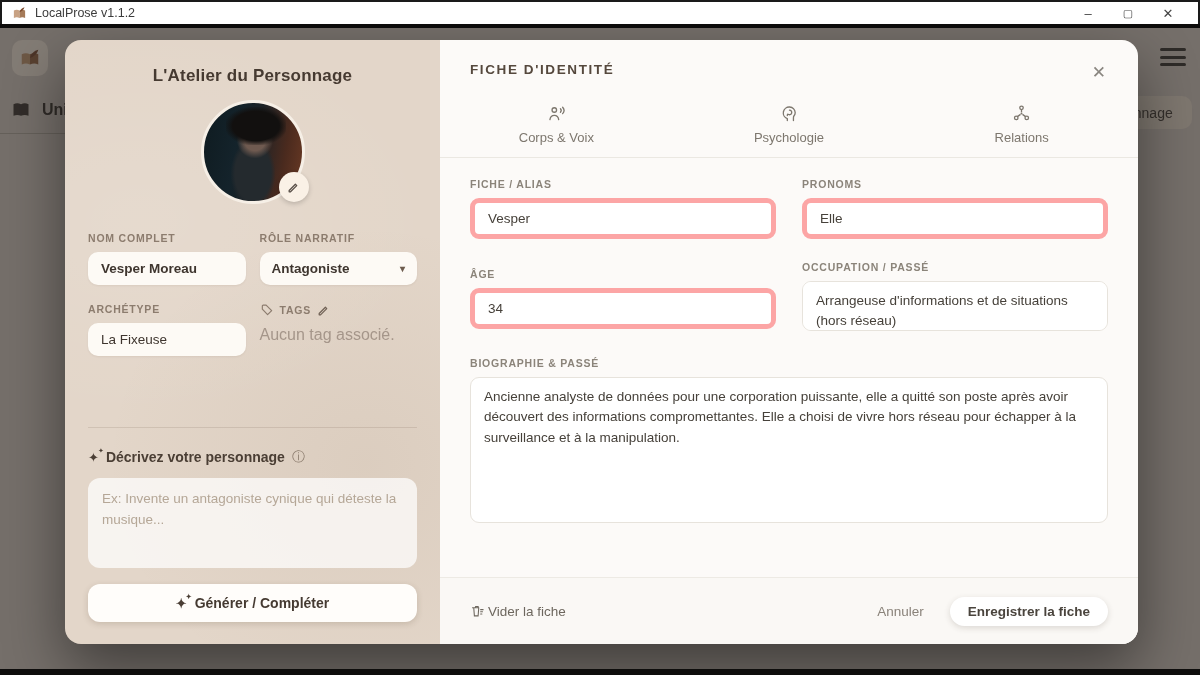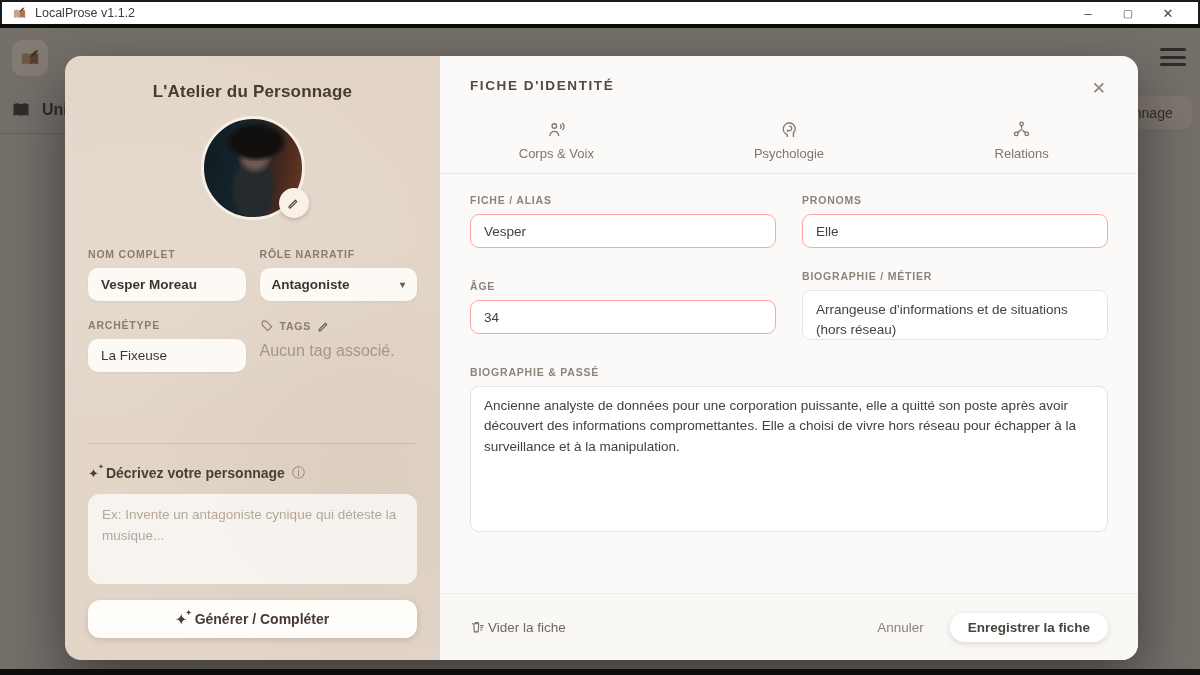--- a/index.html
+++ b/index.html
@@ -41,21 +41,21 @@
     position:absolute; top:68px; right:8px; width:74px; height:33px;
     background:#ded2c4; border-radius:10px; display:flex; align-items:center;
     font-size:14px; color:#3a342e; padding-left:8px;
   }
   .dim { position:absolute; inset:0; background:rgba(47,44,41,0.55); }
 
   .bottom-band { position:absolute; bottom:0; left:0; width:1200px; height:6px; background:#0e0d0c; z-index:60; }
 
   
   .modal {
-    position:absolute; top:56px; left:65px; width:1073px; height:604px;
+    position:absolute; top:40px; left:65px; width:1073px; height:604px;
     border-radius:16px; display:flex; overflow:hidden; z-index:40;
     box-shadow:0 24px 60px rgba(0,0,0,0.45);
   }
 
   
   .workshop {
     width:375px; flex:0 0 375px; background:#e3d6c9;
     background-image:radial-gradient(ellipse 300px 200px at 20% 30%, rgba(255,255,255,0.10), transparent),
                      radial-gradient(ellipse 260px 240px at 80% 70%, rgba(120,90,60,0.07), transparent);
     display:flex; flex-direction:column; padding:26px 23px 22px;
@@ -124,21 +124,21 @@
   .tab.active { color:#5b4938; }
   .tab.active .tab-label { font-weight:700; color:#554637; }
   .tab.active::after { content:""; position:absolute; bottom:-1px; left:50%; transform:translateX(-50%);
                        width:50px; height:3px; background:#5b4938; border-radius:2px; }
   .tab svg { width:21px; height:21px; }
 
   .sheet-body { flex:1; padding:20px 30px 0; overflow:hidden; }
   .s-grid { display:grid; grid-template-columns:1fr 1fr; column-gap:26px; row-gap:22px; }
   .s-label { font-size:10.5px; font-weight:700; letter-spacing:0.8px; color:#8b847a; margin-bottom:8px; }
   .s-input {
-    width:100%; height:34px; border:1px solid #fca5a5; border-radius:9px; background:#ffffff;
+    width:100%; height:41px; border:5px solid #fca5a5; border-radius:9px; background:#ffffff;
     padding:0 13px; font-size:13.5px; color:#46413a; font-family:"Liberation Sans",sans-serif; outline:none;
   }
   .s-textarea {
     width:100%; border:1px solid #e7e3dc; border-radius:9px; background:#ffffff;
     padding:9px 13px; font-size:13.5px; line-height:1.5; color:#46413a; resize:none;
     font-family:"Liberation Sans",sans-serif; outline:none;
   }
   .s-textarea.occupation { height:50px; }
   .s-textarea.bio { height:146px; }
   .cell-age { align-self:center; }
@@ -309,21 +309,21 @@
         </div>
         <div>
           <div class="s-label">PRONOMS</div>
           <input class="s-input" type="text" value="Elle" style="">
         </div>
         <div class="cell-age">
           <div class="s-label">ÂGE</div>
           <input class="s-input" type="text" value="34" style="">
         </div>
         <div>
-          <div class="s-label">BIOGRAPHIE / MÉTIER</div>
+          <div class="s-label">OCCUPATION / PASSÉ</div>
           <textarea class="s-textarea occupation" style="">Arrangeuse d'informations et de situations (hors réseau)</textarea>
         </div>
       </div>
       <div class="bio-block">
         <div class="s-label">BIOGRAPHIE &amp; PASSÉ</div>
         <textarea class="s-textarea bio" style="">Ancienne analyste de données pour une corporation puissante, elle a quitté son poste après avoir découvert des informations compromettantes. Elle a choisi de vivre hors réseau pour échapper à la surveillance et à la manipulation.</textarea>
       </div>
     </div>
 
     <div class="sheet-footer">

